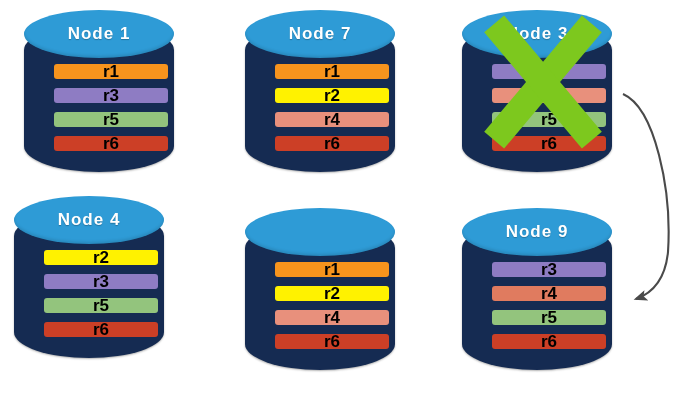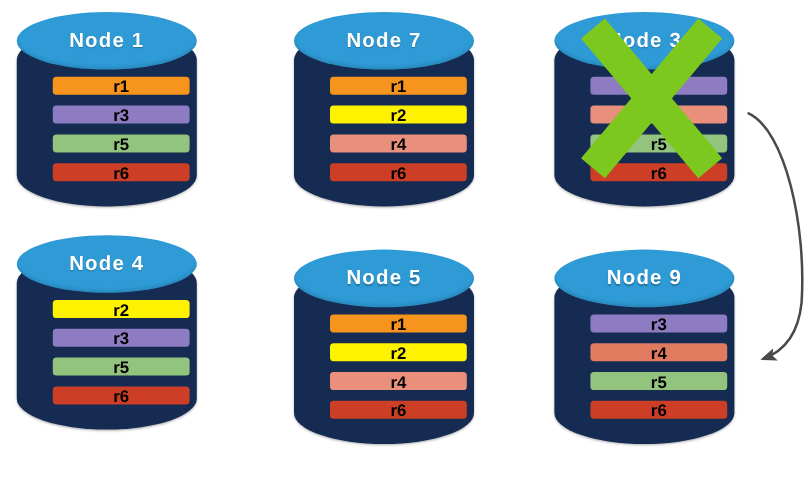--- a/index.html
+++ b/index.html
@@ -79,21 +79,21 @@
 
   .replica-bar {
     position: relative;
     width: 114px;
     height: 15px;
     margin-bottom: 9px;
     border-radius: 3px;
     display: flex;
     align-items: center;
     justify-content: center;
-    font-size: 14px;
+    font-size: 17px;
     font-weight: bold;
     color: #000000;
     line-height: 1;
   }
 
   
   .failure-x {
     position: absolute;
     left: 25px;
     top: 8px;
@@ -122,21 +122,21 @@
     width: 676px;
     height: 402px;
     pointer-events: none;
   }
 </style>
 </head>
 <body>
 
 <div id="diagram-canvas">
 
-  <div class="node" style="left:14px; top:8px;padding-left:24px;">
+  <div class="node" style="left:24px; top:8px;padding-left:24px;">
     <div class="cyl-body"></div>
     <div class="cyl-top"></div>
     <div class="node-title">Node 1</div>
     <div class="replica-stack">
       <div class="replica-bar" style="background: rgb(247, 148, 29);">r1</div>
       <div class="replica-bar" style="background: rgb(142, 124, 195);">r3</div>
       <div class="replica-bar" style="background: rgb(147, 196, 125);">r5</div>
       <div class="replica-bar" style="background: rgb(204, 63, 38);">r6</div>
     </div>
   </div>
@@ -177,21 +177,20 @@
       <div class="replica-bar" style="background: rgb(255, 242, 0);">r2</div>
       <div class="replica-bar" style="background: rgb(142, 124, 195);">r3</div>
       <div class="replica-bar" style="background: rgb(147, 196, 125);">r5</div>
       <div class="replica-bar" style="background: rgb(204, 63, 38);">r6</div>
     </div>
   </div>
 
   <div class="node" style="left:245px; top:206px;">
     <div class="cyl-body"></div>
     <div class="cyl-top"></div>
-    <div class="node-title">Node 5</div>
     <div class="replica-stack">
       <div class="replica-bar" style="background: rgb(247, 148, 29);">r1</div>
       <div class="replica-bar" style="background: rgb(255, 242, 0);">r2</div>
       <div class="replica-bar" style="background: rgb(232, 144, 124);">r4</div>
       <div class="replica-bar" style="background: rgb(204, 63, 38);">r6</div>
     </div>
   </div>
 
   <div class="node" style="left:462px; top:206px;">
     <div class="cyl-body"></div>

